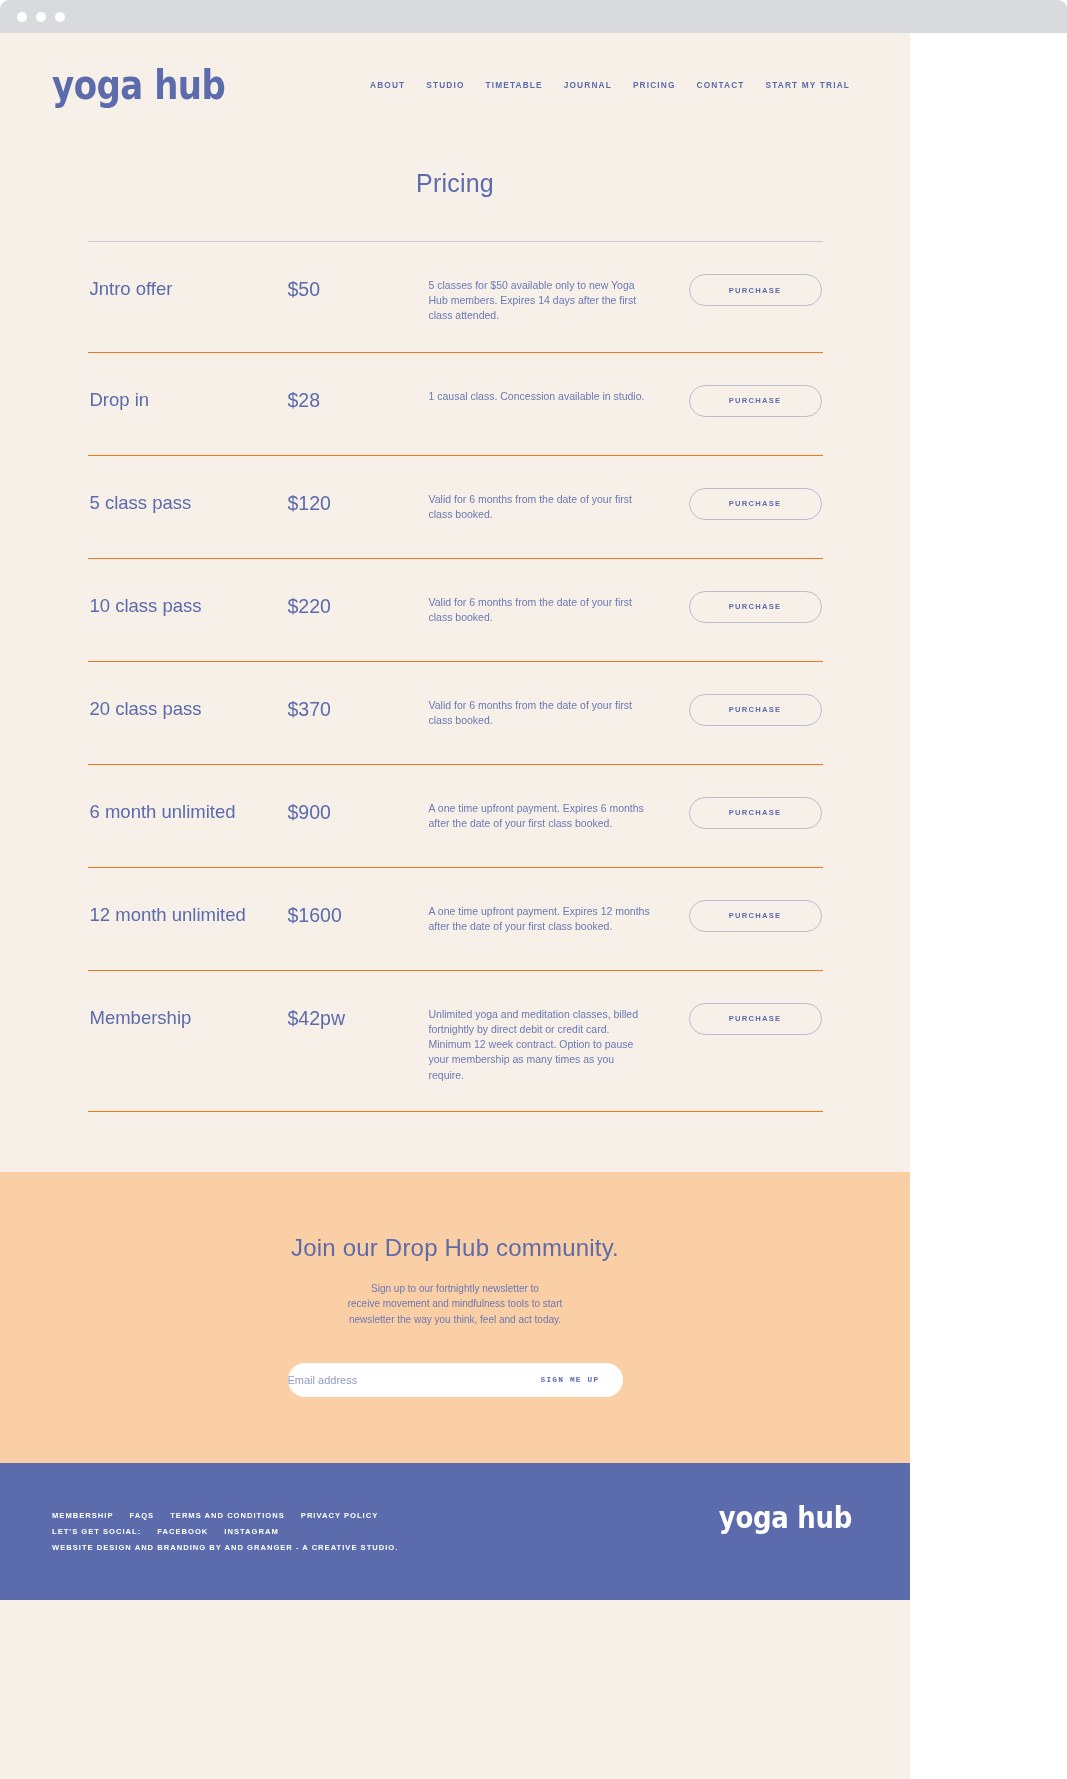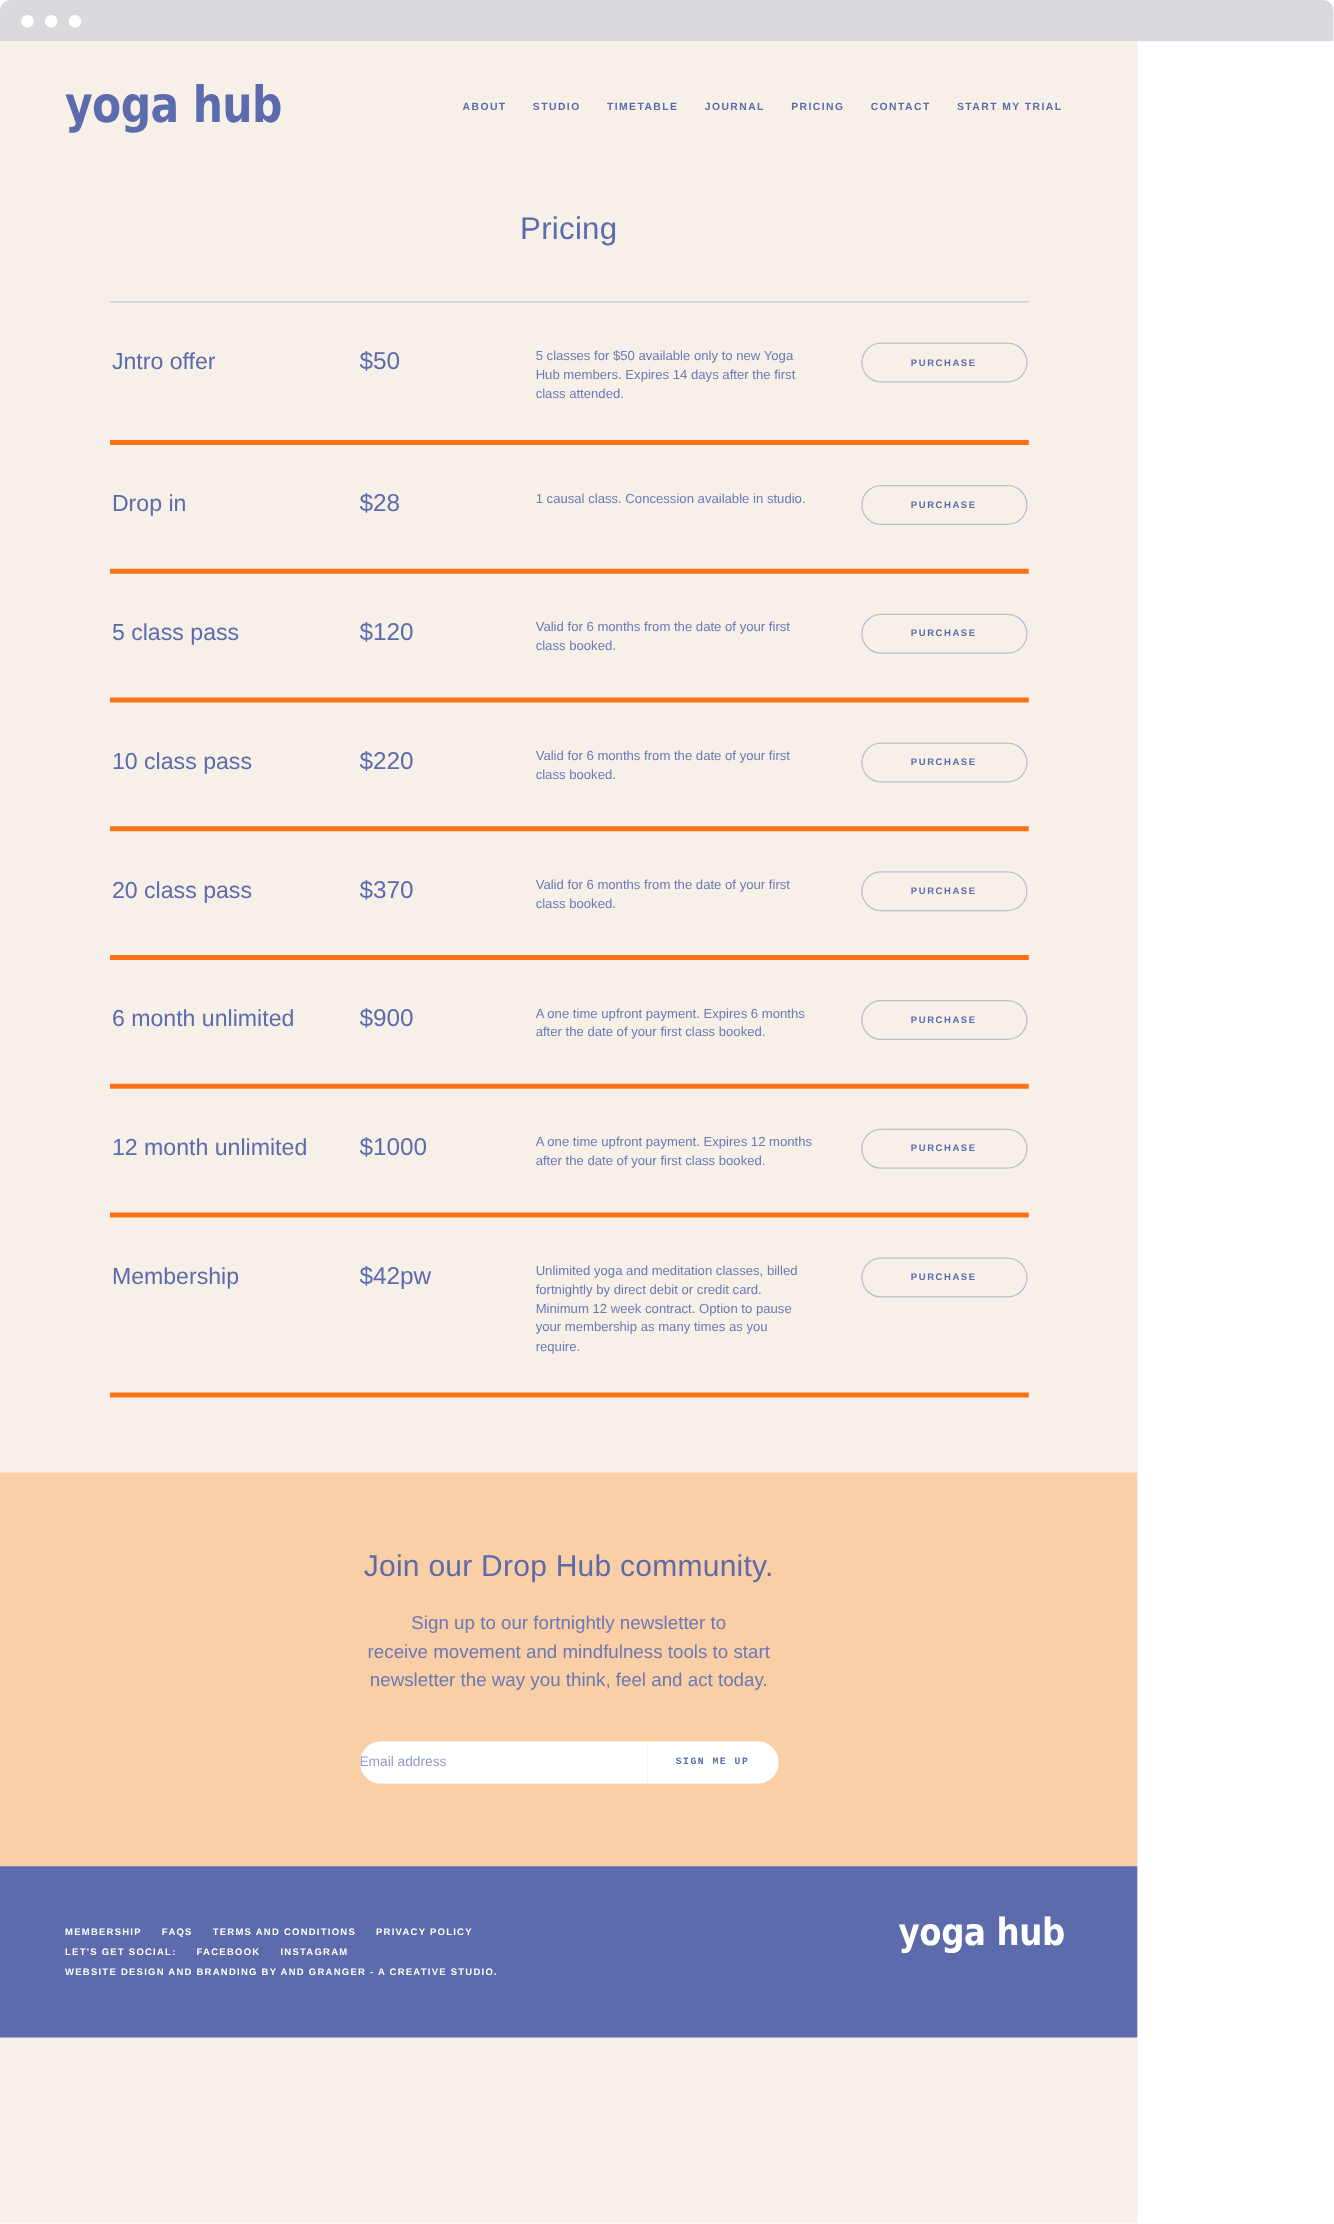--- a/index.html
+++ b/index.html
@@ -102,21 +102,21 @@
 
   .price-table {
     width: 735px;
     margin: 43px auto 0 auto;
     border-top: 1px solid #c6c8d4;
   }
 
   .price-row {
     display: flex;
     align-items: flex-start;
-    border-bottom: 4px solid #f97316;
+    border-bottom: 1px solid #f97316;
     padding: 30px 0 28px 0;
     min-height: 103px;
   }
 
   .col-name {
     width: 200px;
     flex: none;
     font-size: 18.5px;
     color: #5b6bac;
     line-height: 1.5;
@@ -170,21 +170,21 @@
     text-align: center;
   }
   .newsletter-title {
     font-size: 24px;
     color: #5b6bac;
     font-weight: 400;
     letter-spacing: 0.2px;
   }
   .newsletter-copy {
     margin-top: 19px;
-    font-size: 15px;
+    font-size: 10px;
     color: #6b79b4;
     line-height: 1.55;
   }
   .signup-form {
     margin: 36px auto 0 auto;
     width: 335px;
     height: 34px;
     display: flex;
     border-radius: 17px;
     overflow: hidden;
@@ -343,21 +343,21 @@
           <div class="col-name">6 month unlimited</div>
           <div class="col-price">$900</div>
           <div class="col-desc">A one time upfront payment. Expires 6 months after the date of your first class booked.</div>
           <div class="col-action">
             <button class="purchase-btn">PURCHASE</button>
           </div>
         </div>
 
         <div class="price-row">
           <div class="col-name">12 month unlimited</div>
-          <div class="col-price">$1000</div>
+          <div class="col-price">$1600</div>
           <div class="col-desc">A one time upfront payment. Expires 12 months after the date of your first class booked.</div>
           <div class="col-action">
             <button class="purchase-btn">PURCHASE</button>
           </div>
         </div>
 
         <div class="price-row">
           <div class="col-name">Membership</div>
           <div class="col-price">$42pw</div>
           <div class="col-desc">Unlimited yoga and meditation classes, billed fortnightly by direct debit or credit card. Minimum 12 week contract. Option to pause your membership as many times as you require.</div>

